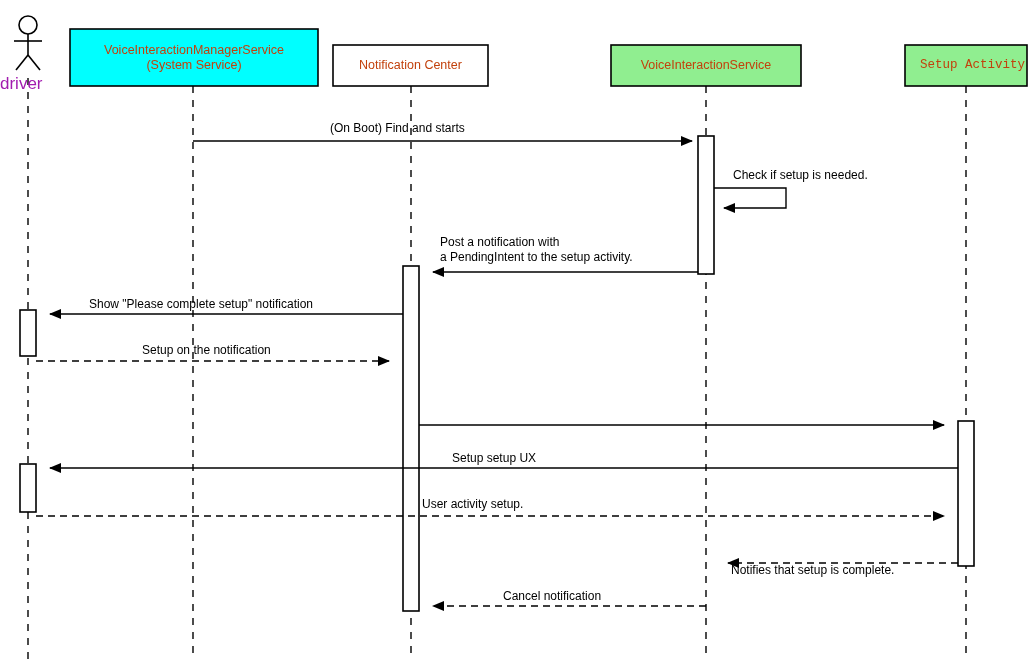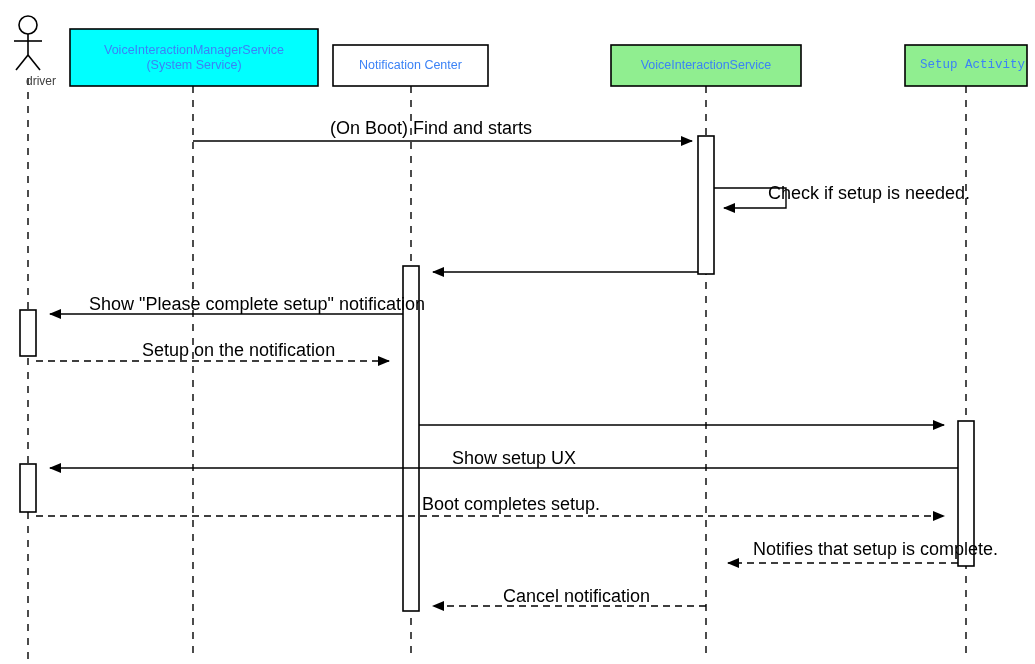--- a/index.html
+++ b/index.html
@@ -19,42 +19,42 @@
   }
   svg.layer {
     position: absolute;
     left: 0;
     top: 0;
     width: 1035px;
     height: 664px;
   }
   .lbl {
     position: absolute;
-    font-size: 18px;
+    font-size: 12px;
     color: #000000;
     white-space: pre;
     line-height: 15px;
   }
   .boxlabel {
     position: absolute;
     display: flex;
     align-items: center;
     justify-content: center;
     text-align: center;
     font-size: 12.5px;
-    color: #3b82f6;
+    color: #c2410c;
     line-height: 15px;
     white-space: pre-line;
     box-sizing: border-box;
   }
   .actorlabel {
     position: absolute;
-    font-size: 12px;
-    color: #404040;
-    text-align: right;
+    font-size: 17px;
+    color: #a21caf;
+    text-align: left;
   }
 </style>
 </head>
 <body>
 
 <div id="diagram">
 
   <svg class="layer" viewBox="0 0 1035 664">
     <defs>
       <marker id="arrow-solid" markerWidth="12" markerHeight="10" refX="11" refY="5" orient="auto" markerUnits="userSpaceOnUse">
@@ -124,29 +124,31 @@
 (System Service)</div>
 
   <div class="boxlabel" style="left:333px; top:45px; width:155px; height:41px;">Notification Center</div>
 
   <div class="boxlabel" style="left:611px; top:45px; width:190px; height:41px;">VoiceInteractionService</div>
 
   <div class="boxlabel" style="left:905px; top:45px; width:135px; height:41px;font-family:Liberation Mono, monospace;">Setup Activity</div>
 
   <div class="lbl" style="left:330px; top:121px;">(On Boot) Find and starts</div>
 
-  <div class="lbl" style="left:768px; top:168px;margin-top:18px;">Check if setup is needed.</div>
+  <div class="lbl" style="left:733px; top:168px;">Check if setup is needed.</div>
 
+  <div class="lbl" style="left:440px; top:235px;">Post a notification with
+a PendingIntent to the setup activity.</div>
 
   <div class="lbl" style="left:89px; top:297px;">Show "Please complete setup" notification</div>
 
   <div class="lbl" style="left:142px; top:343px;">Setup on the notification</div>
 
 
-  <div class="lbl" style="left:452px; top:451px;">Show setup UX</div>
+  <div class="lbl" style="left:452px; top:451px;">Setup setup UX</div>
 
-  <div class="lbl" style="left:422px; top:497px;">Boot completes setup.</div>
+  <div class="lbl" style="left:422px; top:497px;">User activity setup.</div>
 
-  <div class="lbl" style="left:731px; top:542px;margin-left:22px;">Notifies that setup is complete.</div>
+  <div class="lbl" style="left:731px; top:563px;">Notifies that setup is complete.</div>
 
   <div class="lbl" style="left:503px; top:589px;">Cancel notification</div>
 
 </div>
 
 </body></html>

